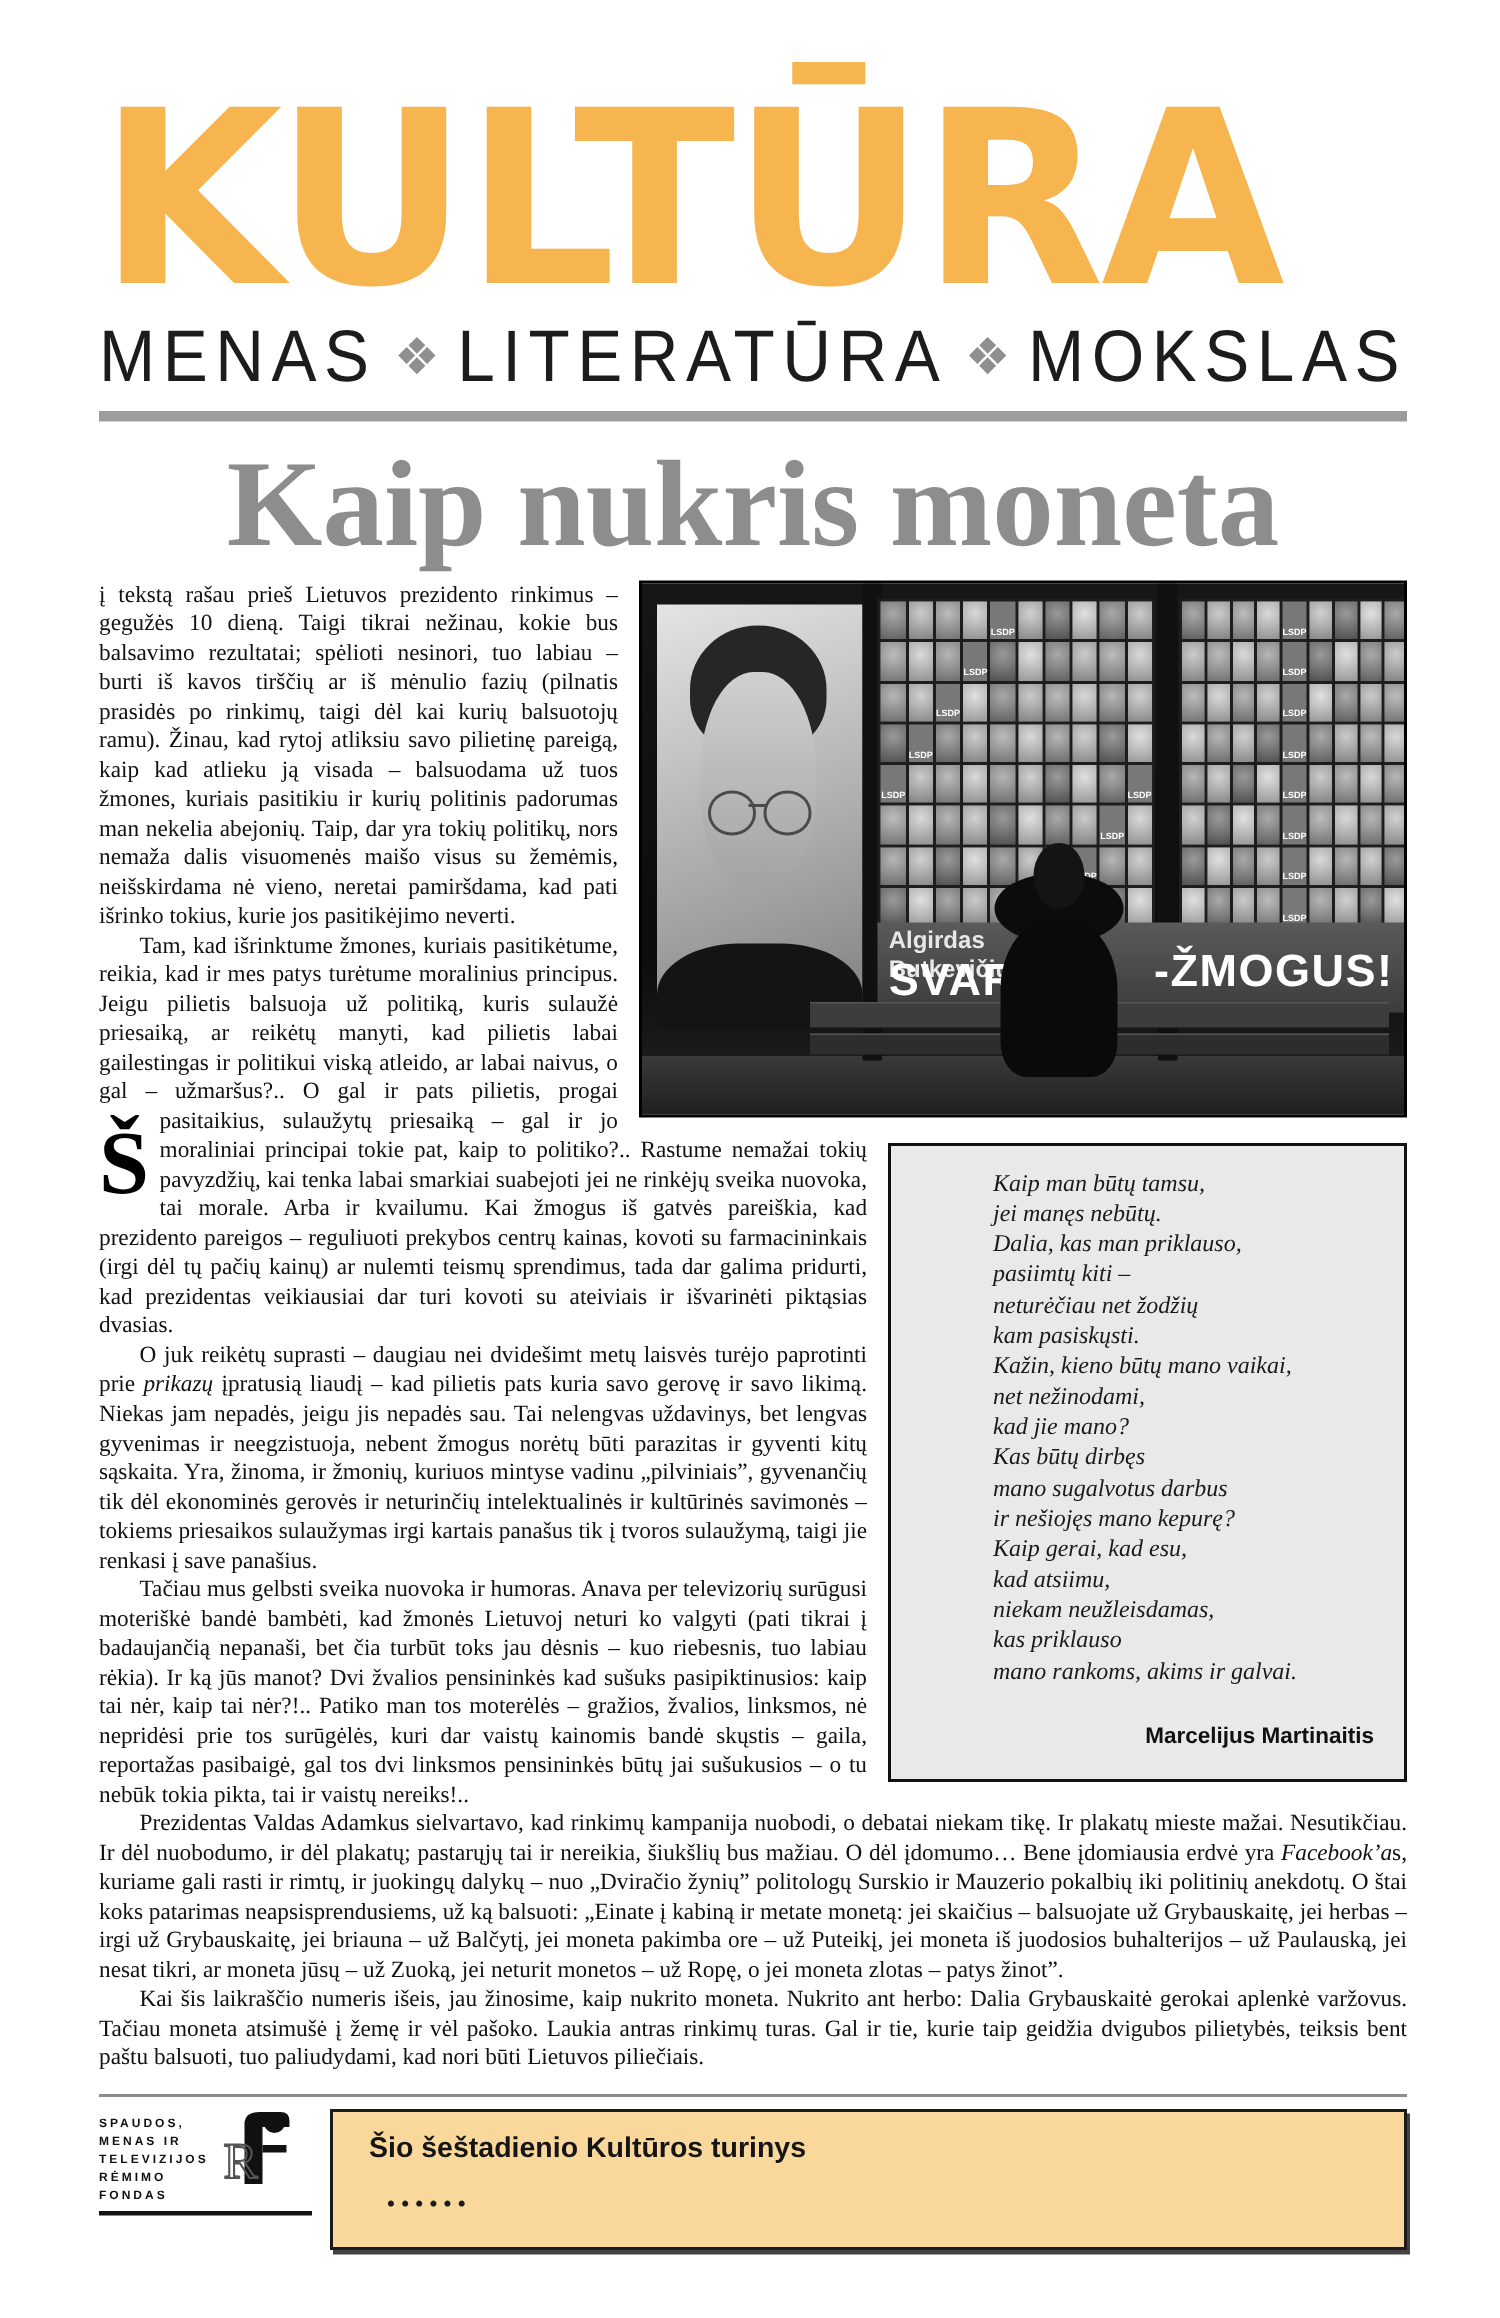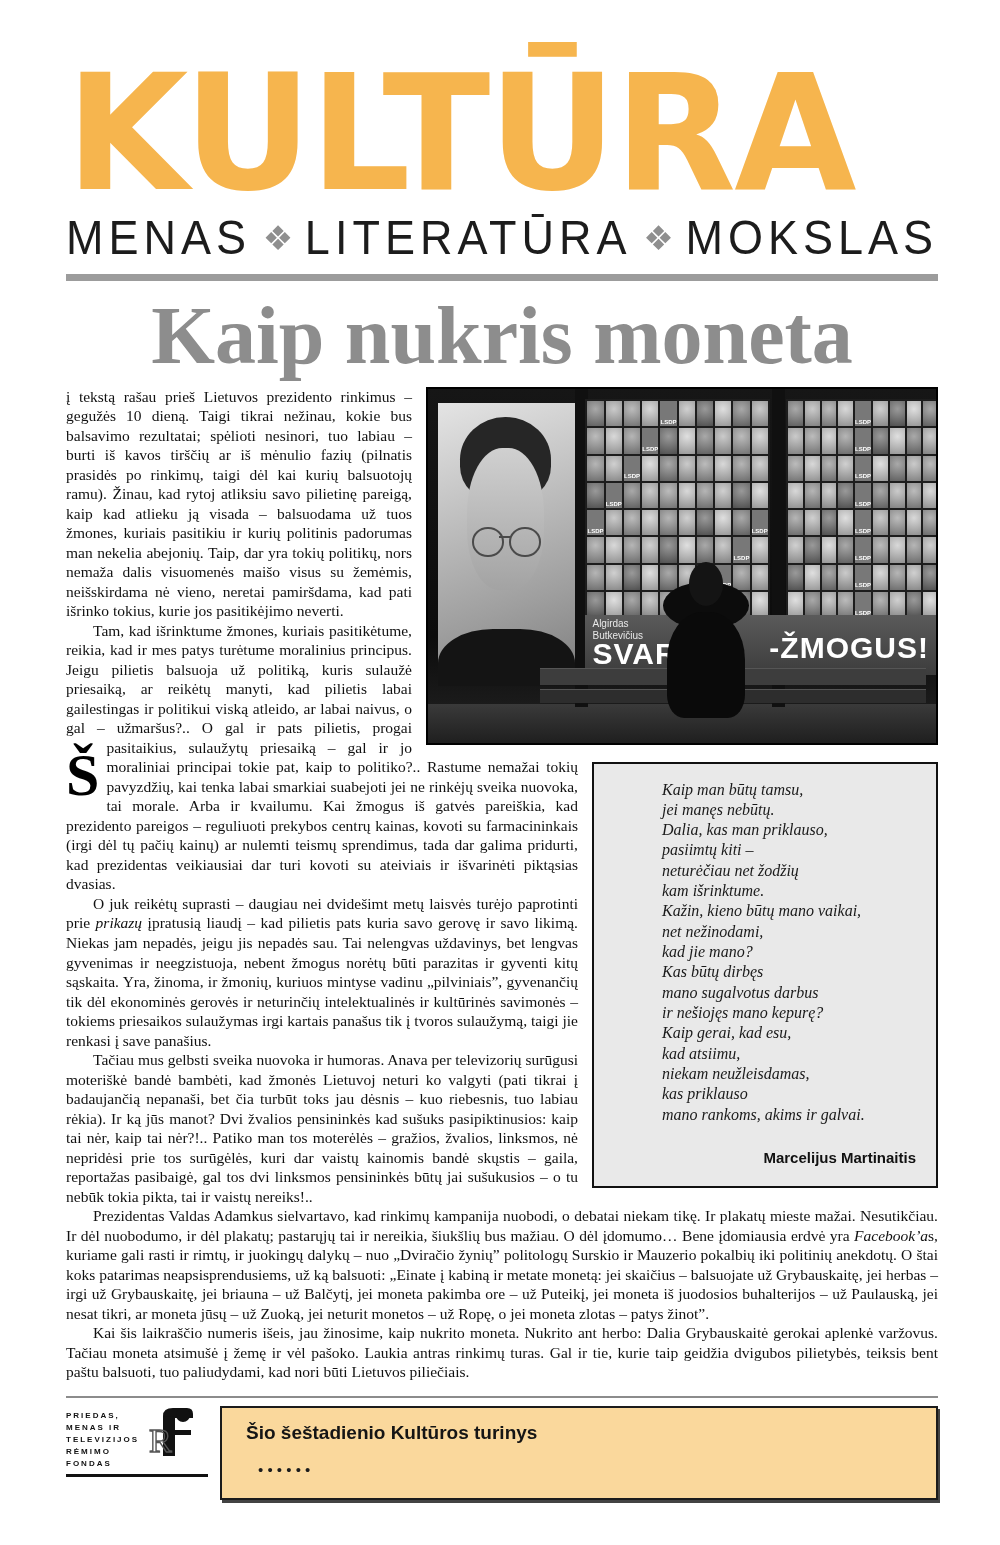--- a/index.html
+++ b/index.html
@@ -38,21 +38,21 @@
   .lens.l{left:25%;} .lens.r{left:52%;}
   .bridge{position:absolute;top:47%;left:44%;width:9%;height:2px;background:#4a4a4a;}
   .suit{position:absolute;bottom:0;left:0;width:100%;height:20%;background:#141414;border-radius:40% 40% 0 0/60% 60% 0 0;}
   .post{position:absolute;top:0;bottom:10%;width:2.4%;background:#101010;}
   .panel{position:absolute;top:3%;height:61%;display:grid;gap:2px;background:#1d1d1d;padding:2px;}
   .panel.mid{left:31%;width:35.5%;grid-template-columns:repeat(10,1fr);}
   .panel.right{left:70.5%;width:29.5%;grid-template-columns:repeat(9,1fr);}
   .cell{background-image:radial-gradient(circle at 50% 32%,rgba(255,255,255,0.30),rgba(0,0,0,0.28));position:relative;}
   .cell.lsdp{display:flex;align-items:flex-end;justify-content:center;font-family:"Liberation Sans",sans-serif;font-weight:bold;font-size:6px;color:#fff;background-image:none;}
   .banner{position:absolute;left:31%;right:0;top:64%;height:17%;background:linear-gradient(#5a5a5a,#3c3c3c);z-index:1;}
-  .poster-name{position:absolute;left:2%;top:4%;font-family:"Liberation Sans",sans-serif;font-weight:normal;font-size:10px;line-height:1.2;color:#e8e8e8;}
+  .poster-name{position:absolute;left:2%;top:4%;font-family:"Liberation Sans",sans-serif;font-weight:bold;font-size:16px;line-height:1.2;color:#e8e8e8;}
   .slogan-left{position:absolute;left:2%;bottom:4%;font-family:"Liberation Sans",sans-serif;font-weight:bold;font-size:30px;color:#fff;letter-spacing:1px;}
   .slogan-right{position:absolute;right:2%;bottom:14%;font-family:"Liberation Sans",sans-serif;font-weight:bold;font-size:30px;color:#fff;letter-spacing:1px;}
   .bench-slat{position:absolute;left:22%;right:2%;z-index:2;background:#3d3d3d;border-top:1px solid #555;}
   .slat1{top:79%;height:4.5%;} .slat2{top:85%;height:3.5%;background:#2d2d2d;}
   .person{position:absolute;left:46%;bottom:7%;width:17.5%;height:44%;z-index:3;}
   .p-head{position:absolute;top:0;left:31%;width:38%;height:28%;background:#141414;border-radius:50%;}
   .p-arms{position:absolute;top:13%;left:2%;width:96%;height:30%;background:#0c0c0c;border-radius:50%;}
   .p-torso{position:absolute;bottom:0;left:6%;width:88%;height:68%;background:#0a0a0a;border-radius:45% 45% 22% 22%;}
   figcaption{font-family:"Liberation Sans",sans-serif;font-weight:bold;font-size:13px;text-align:right;margin-top:8px;color:#111;}
 
@@ -278,21 +278,21 @@
       </div>
     </figure>
 
     <aside class="poem-box">
       <div class="poem-lines" id="poem-lines">
           <div>Kaip man būtų tamsu,</div>
           <div>jei manęs nebūtų.</div>
           <div>Dalia, kas man priklauso,</div>
           <div>pasiimtų kiti –</div>
           <div>neturėčiau net žodžių</div>
-          <div>kam išrinktume.</div>
+          <div>kam pasiskųsti.</div>
           <div>Kažin, kieno būtų mano vaikai,</div>
           <div>net nežinodami,</div>
           <div>kad jie mano?</div>
           <div>Kas būtų dirbęs</div>
           <div>mano sugalvotus darbus</div>
           <div>ir nešiojęs mano kepurę?</div>
           <div>Kaip gerai, kad esu,</div>
           <div>kad atsiimu,</div>
           <div>niekam neužleisdamas,</div>
           <div>kas priklauso</div>
@@ -313,21 +313,21 @@
   </div>
 
   <div class="clear"></div>
   <div class="bottom-rule"></div>
 
   <div class="bottom">
 
     <div class="fund-col">
       <div class="fund-logo-row">
         <div class="fund-logo-text" id="fund-logo-lines">
-            <div>PRIEDAS,</div>
+            <div>SPAUDOS,</div>
             <div>MENAS IR</div>
             <div>TELEVIZIJOS</div>
             <div>RĖMIMO</div>
             <div>FONDAS</div>
           </div>
         <span>
           <svg width="52" height="56" viewBox="0 0 52 56">
             <rect x="20" y="10" width="12" height="40" fill="#111"></rect>
             <path d="M20 10 Q20 2 30 2 L44 2 Q50 2 50 8 L50 12 L32 12 Q32 10 20 10 Z" fill="#111"></path>
             <circle cx="40" cy="9" r="7" fill="#111"></circle>

